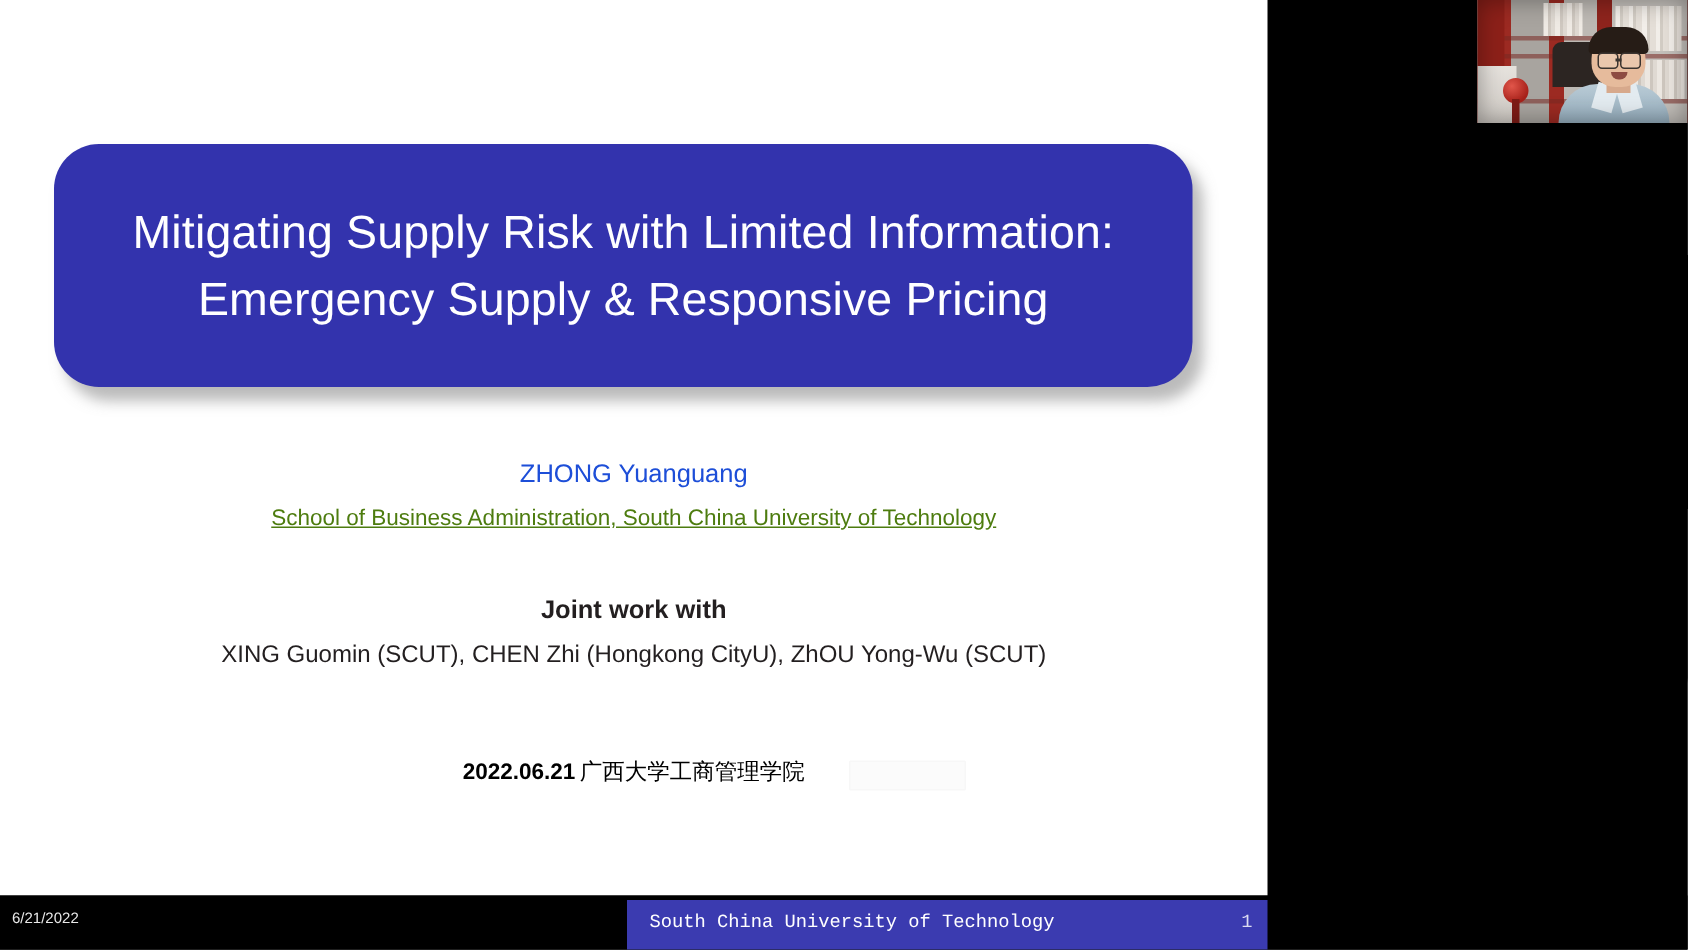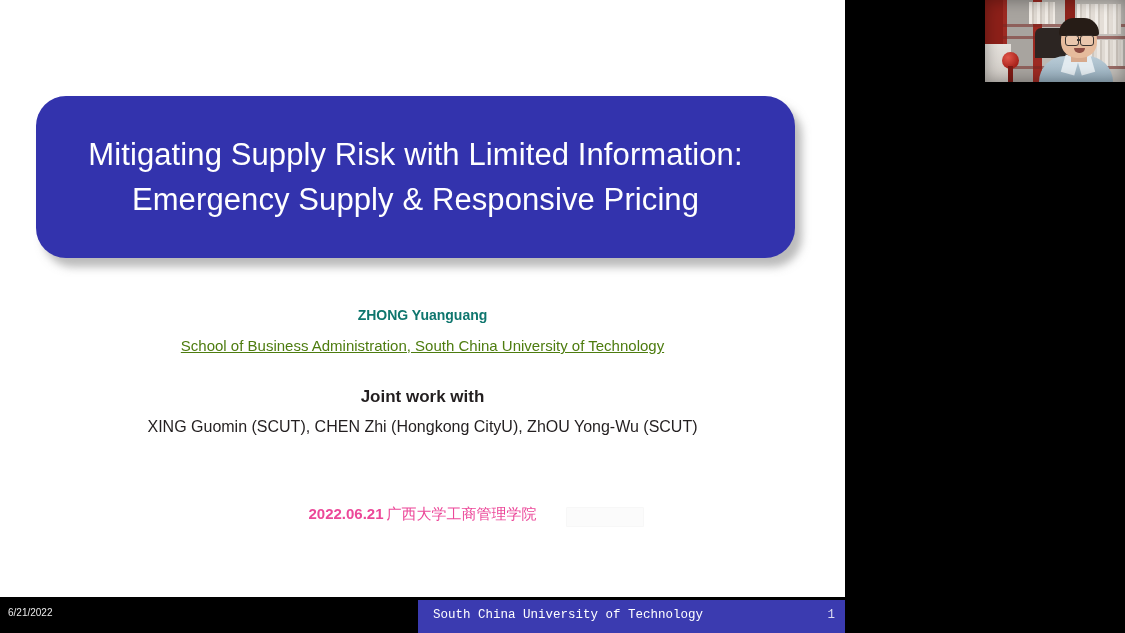--- a/index.html
+++ b/index.html
@@ -58,55 +58,55 @@
 
   
   #author-block {
     position: absolute;
     left: 0;
     top: 303px;
     width: 845px;
     text-align: center;
   }
   .name-line {
-    font-size: 14px;
-    font-weight: bold;
-    color: #0f766e;
+    font-size: 17px;
+    font-weight: normal;
+    color: #1d4ed8;
     line-height: 25px;
   }
   .affil-line {
     font-size: 15px;
     color: #4d7c0f;
     line-height: 27px;
     margin-top: 4px;
     text-decoration: underline;
   }
   .joint-label {
     font-size: 17px;
     font-weight: bold;
     color: #231f20;
     line-height: 25px;
-    margin-top: 25px;
+    margin-top: 35px;
   }
   .joint-line {
     font-size: 16px;
     color: #231f20;
     line-height: 27px;
     margin-top: 4px;
   }
 
   
   #date-venue {
     position: absolute;
     left: 0;
     top: 505px;
     width: 845px;
     text-align: center;
     font-size: 15px;
-    color: #ec4899;
+    color: #000000;
   }
   #date-venue .date-part {
     font-weight: bold;
   }
   #date-venue .venue-part {
     font-weight: normal;
     margin-left: 3px;
   }
   #watermark {
     position: absolute;

